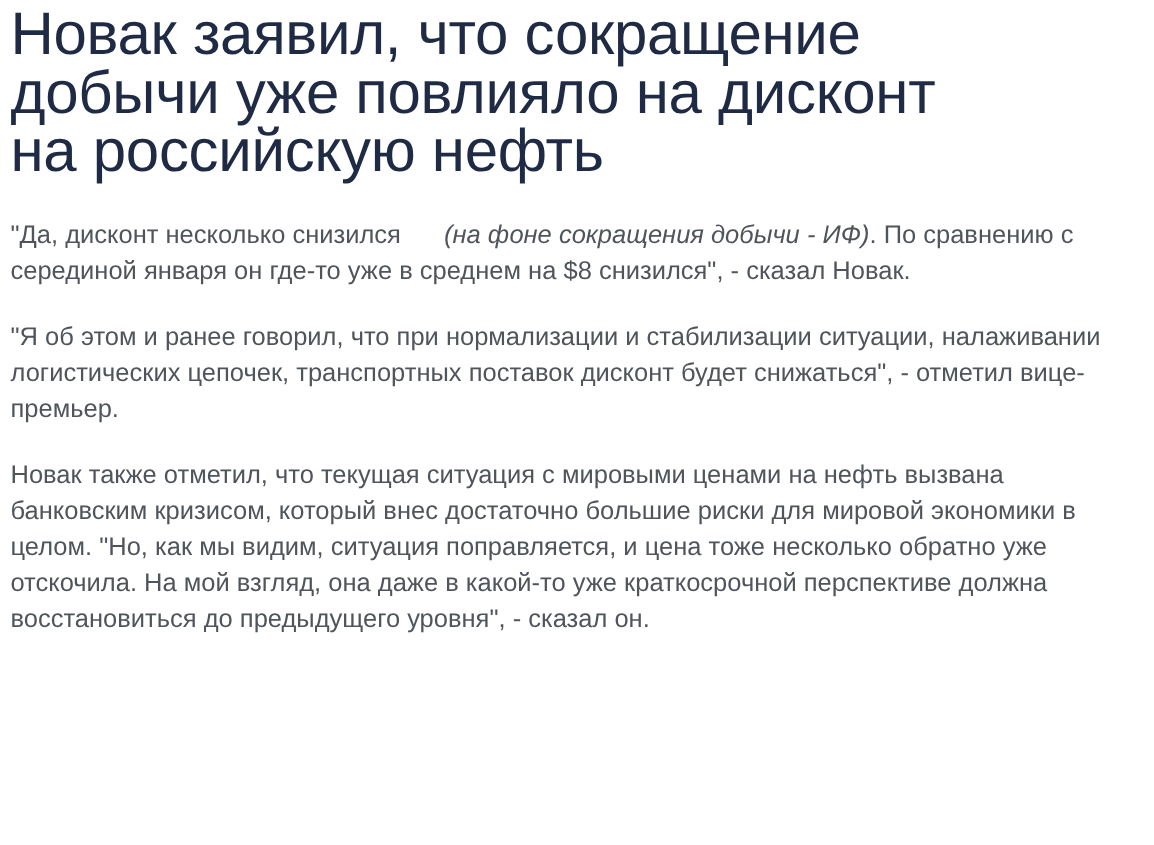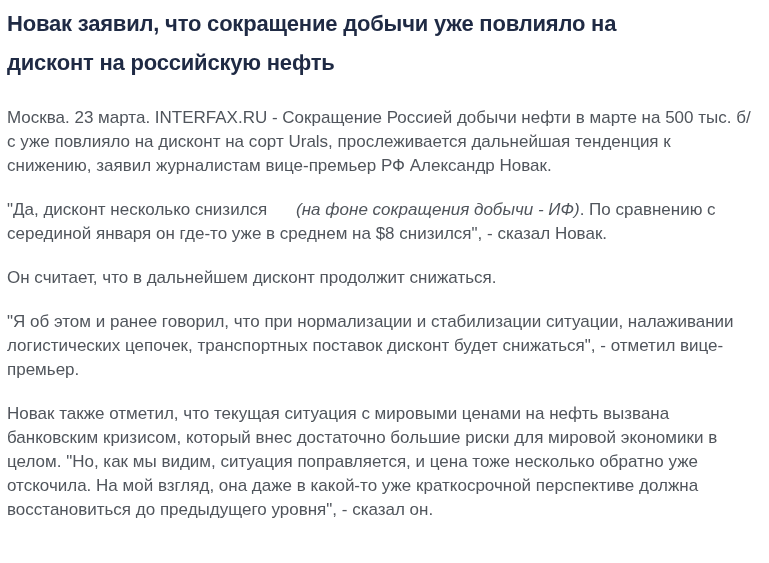--- a/index.html
+++ b/index.html
@@ -18,23 +18,23 @@
     overflow: hidden;
     background: var(--background);
     font-family: "Liberation Sans", "DejaVu Sans", sans-serif;
   }
   .article {
     padding: 0 16px 0 7px;
   }
   .article h1 {
     margin: 4px 0 24px 0;
     max-width: 670px;
-    font-size: 22px;
+    font-size: 40px;
     line-height: 39px;
-    font-weight: 700;
+    font-weight: 400;
     letter-spacing: -0.2px;
     color: var(--title_color);
   }
   .article p {
     margin: 0 0 20px 0;
     font-size: 17px;
     line-height: 24px;
     font-weight: 400;
     color: var(--body_color);
   }
@@ -42,22 +42,20 @@
     font-style: italic;
     margin-left: 24px;
   }
 </style>
 </head>
 <body>
 
 <article class="article">
   <h1>Новак заявил, что сокращение добычи уже повлияло на дисконт на российскую нефть</h1>
 
-  <p>Москва. 23 марта. INTERFAX.RU - Сокращение Россией добычи нефти в марте на 500 тыс. б/с уже повлияло на дисконт на сорт Urals, прослеживается дальнейшая тенденция к снижению, заявил журналистам вице-премьер РФ Александр Новак.</p>
 
   <p><span>"Да, дисконт несколько снизился </span><em>(на фоне сокращения добычи - ИФ)</em><span>. По сравнению с серединой января он где-то уже в среднем на $8 снизился", - сказал Новак.</span></p>
 
-  <p>Он считает, что в дальнейшем дисконт продолжит снижаться.</p>
 
   <p>"Я об этом и ранее говорил, что при нормализации и стабилизации ситуации, налаживании логистических цепочек, транспортных поставок дисконт будет снижаться", - отметил вице-премьер.</p>
 
   <p>Новак также отметил, что текущая ситуация с мировыми ценами на нефть вызвана банковским кризисом, который внес достаточно большие риски для мировой экономики в целом. "Но, как мы видим, ситуация поправляется, и цена тоже несколько обратно уже отскочила. На мой взгляд, она даже в какой-то уже краткосрочной перспективе должна восстановиться до предыдущего уровня", - сказал он.</p>
 </article>
 
 </body></html>

